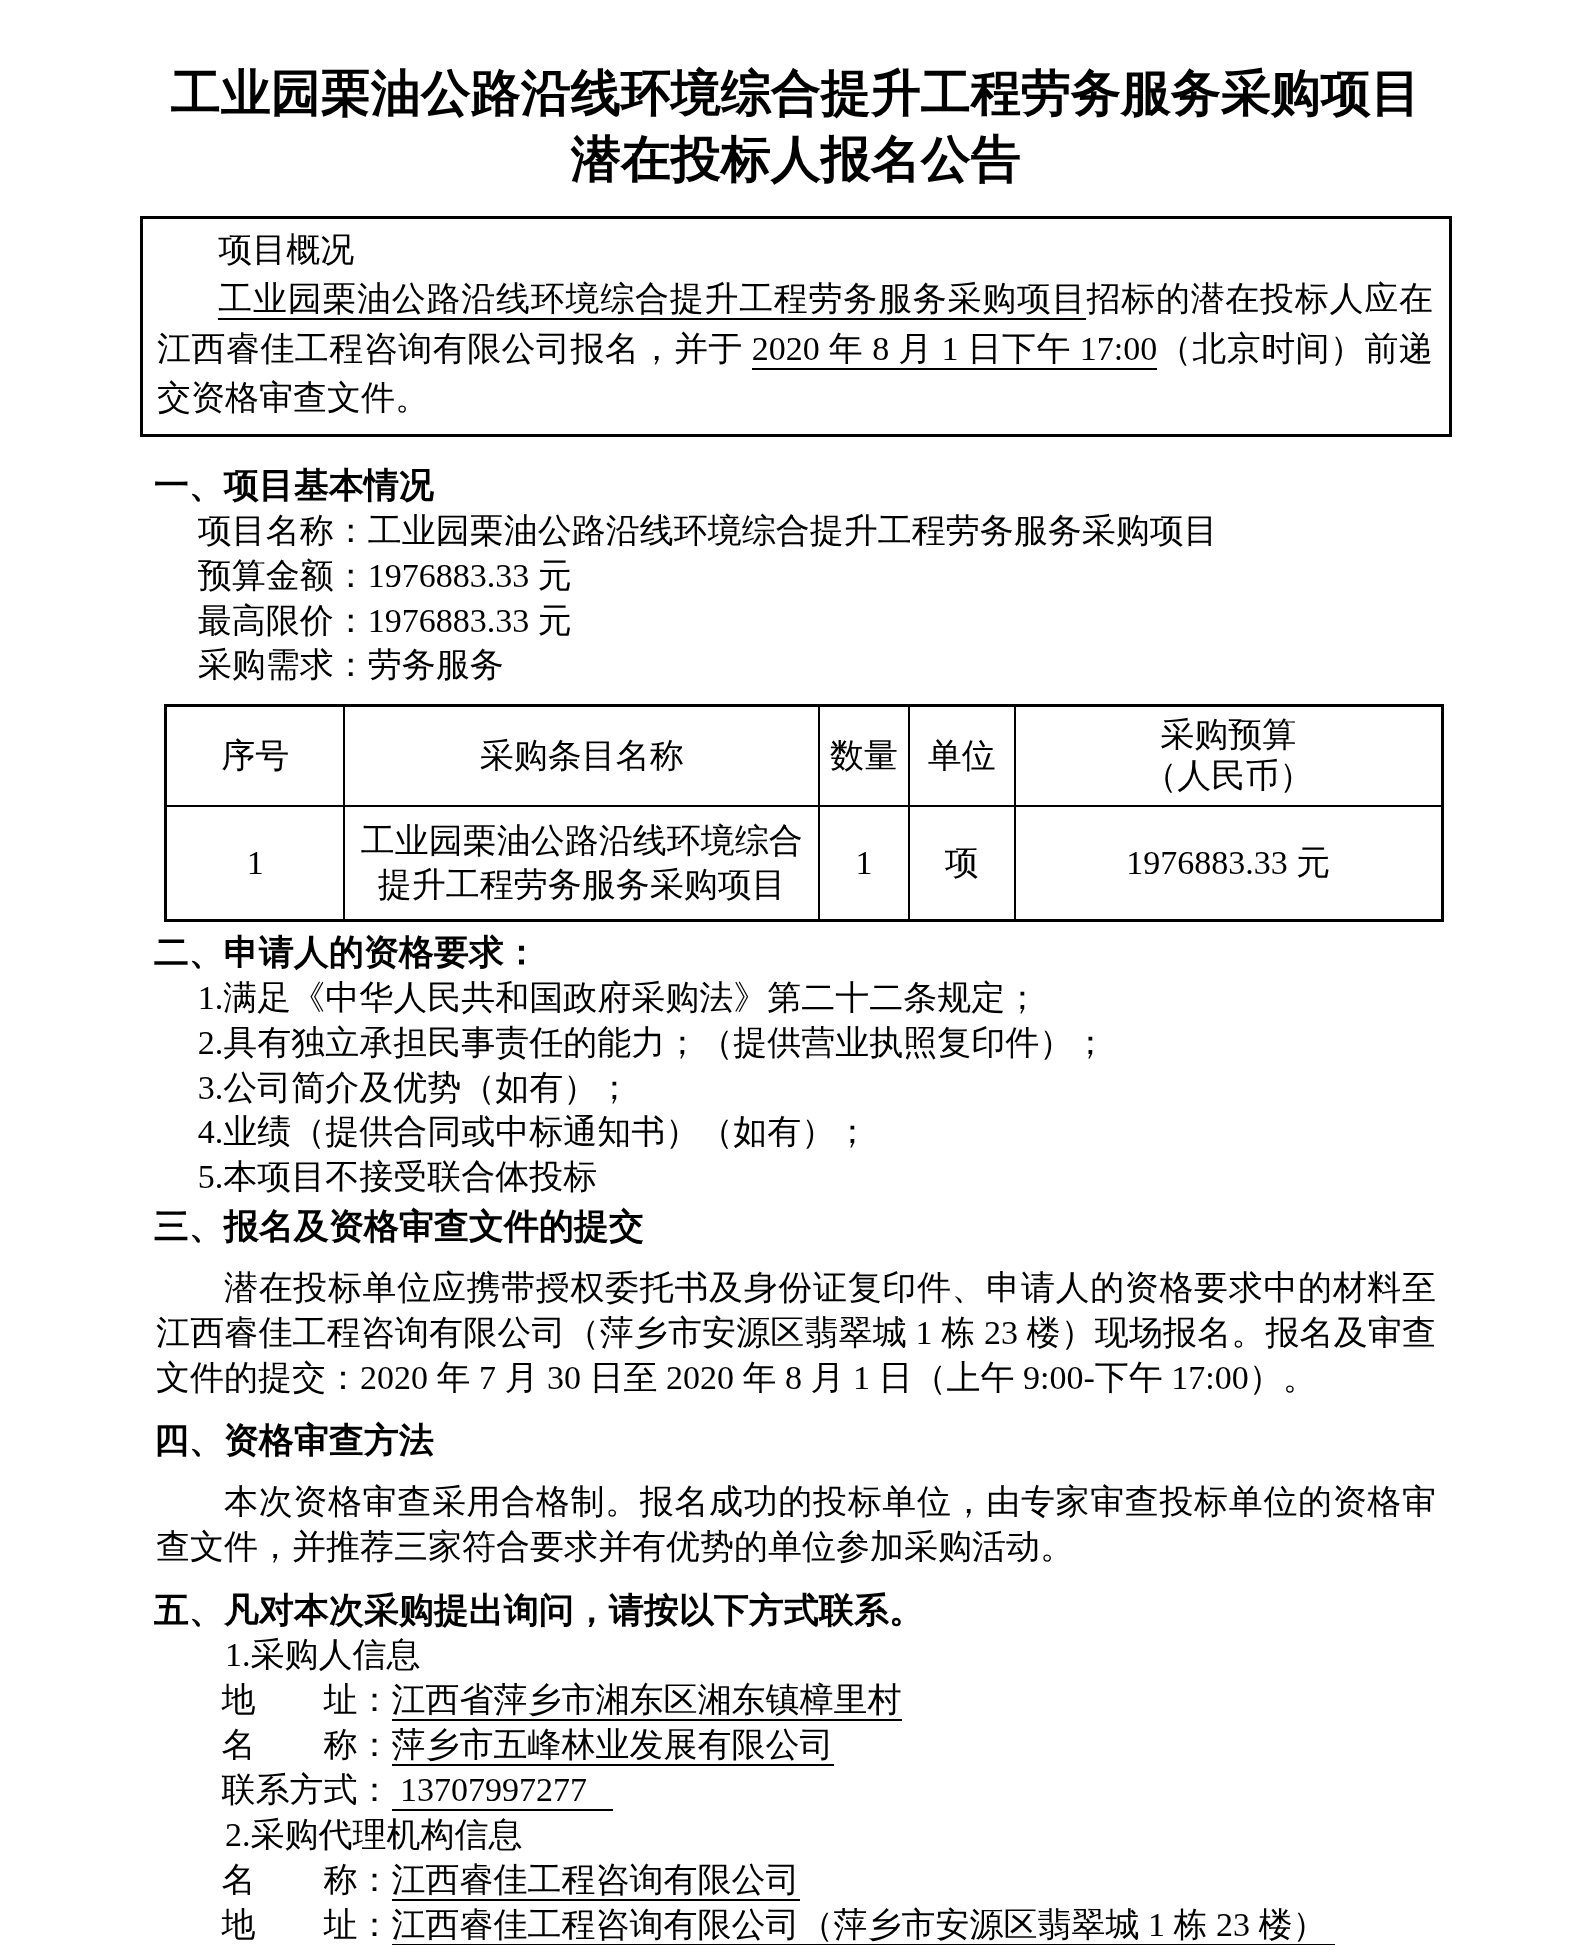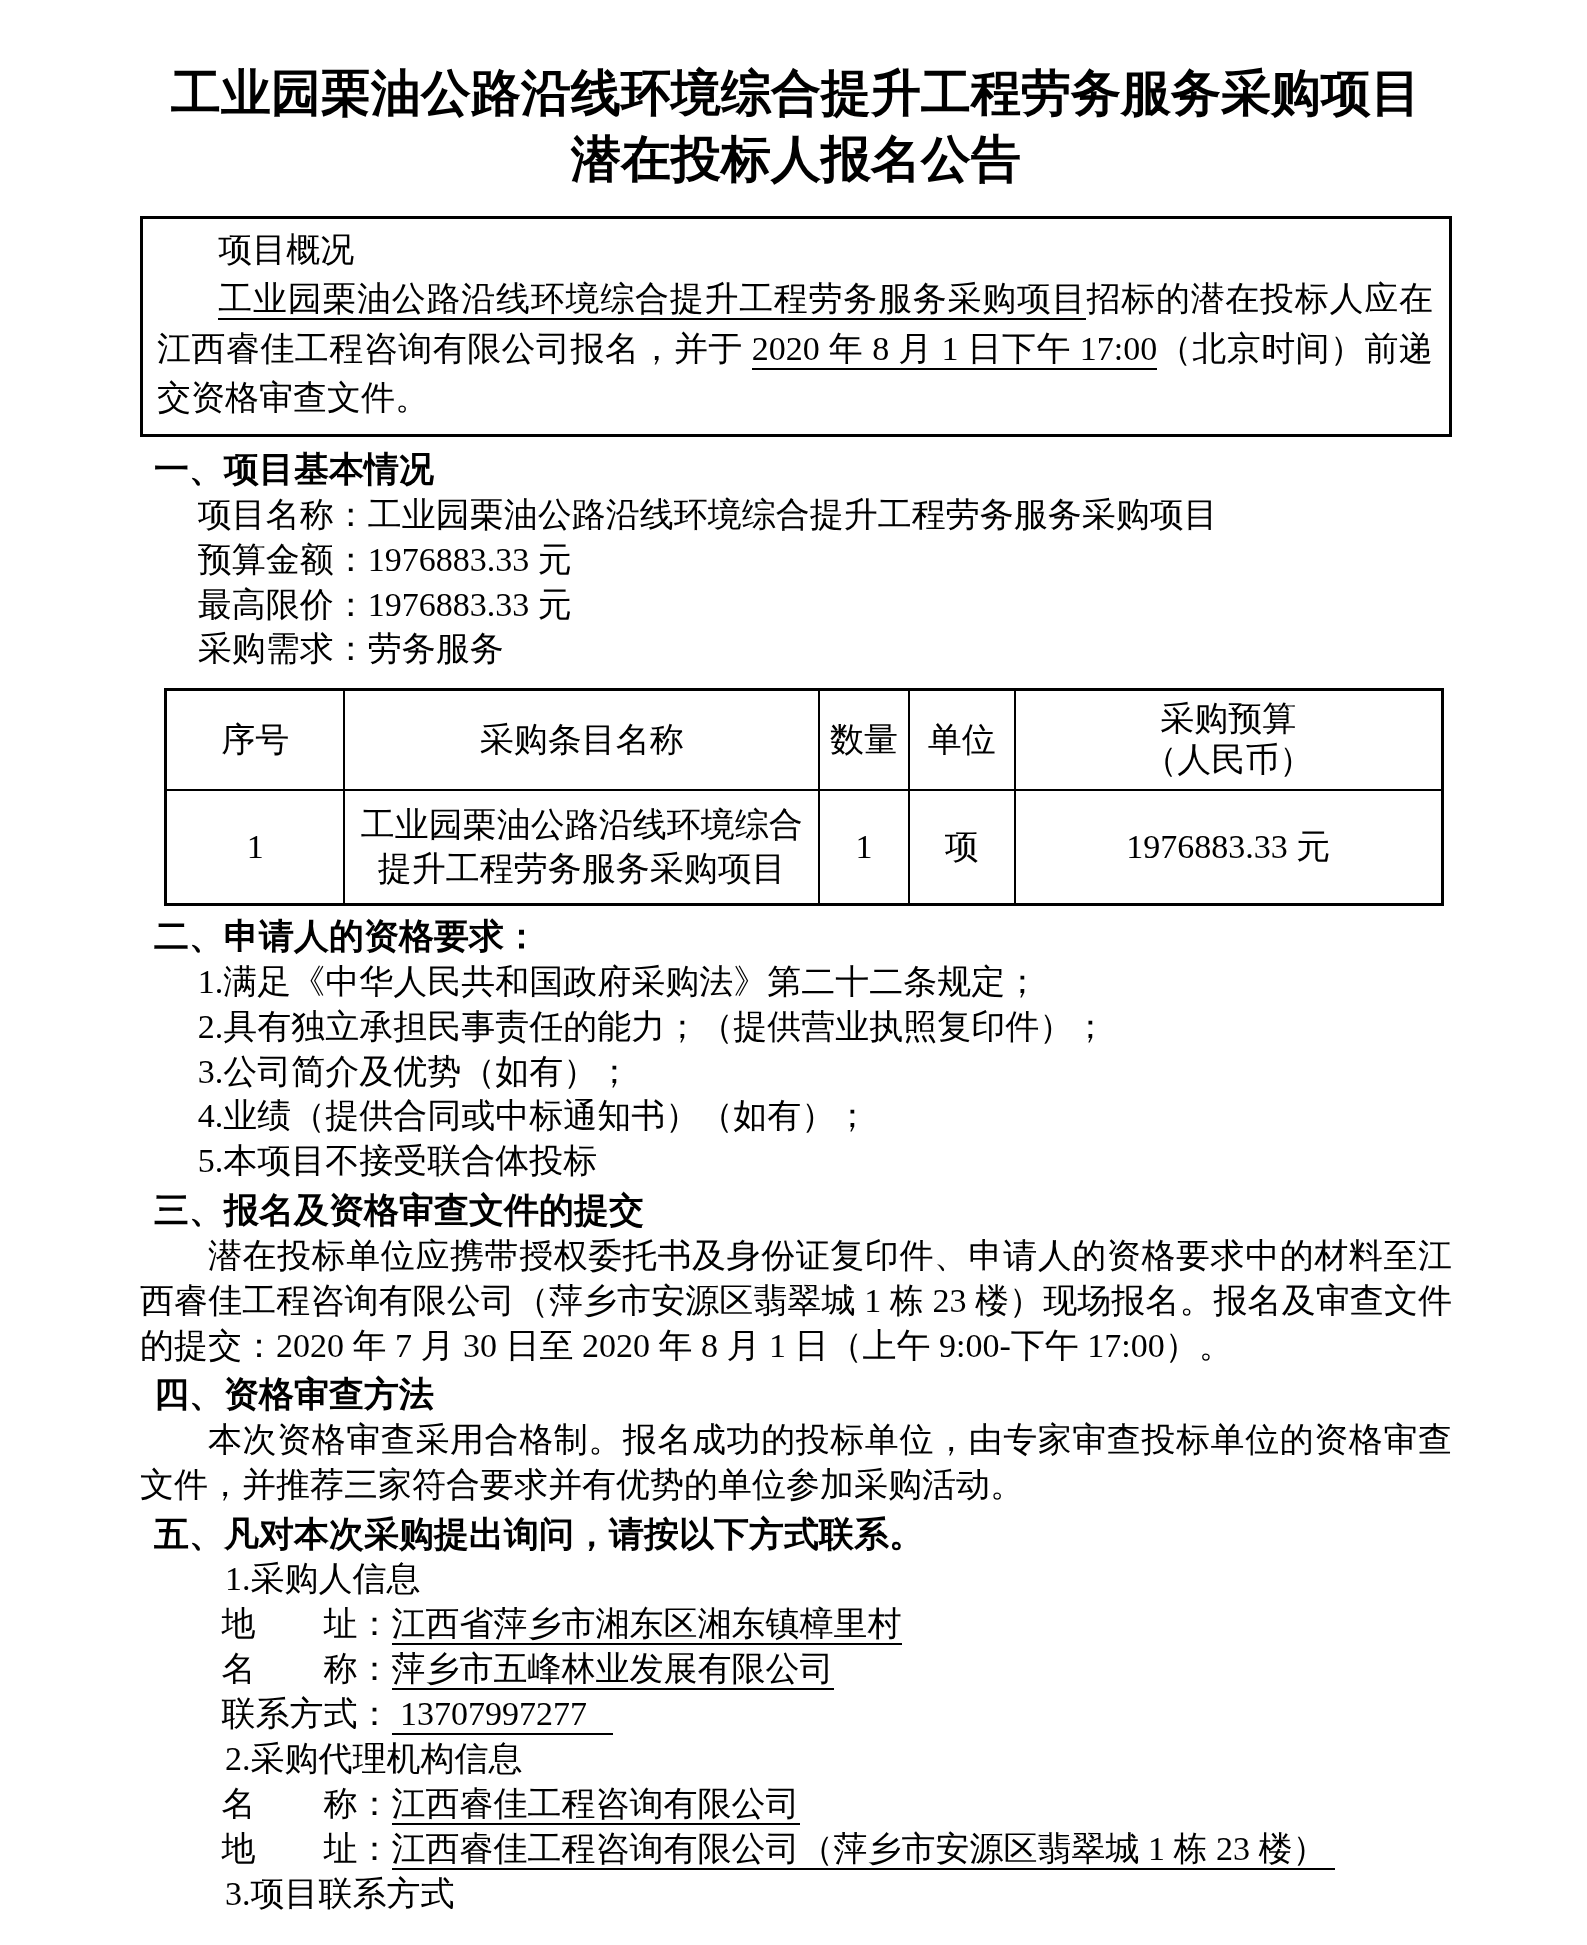--- a/index.html
+++ b/index.html
@@ -10,36 +10,36 @@
     font-family:"Liberation Serif","DejaVu Serif",serif;
     font-size:34px; line-height:1.32;
   }
   .doc-title {
     margin:0; text-align:center; font-weight:bold;
     font-size:50px; line-height:1.32;
   }
   .doc-title .title-line { display:block; }
 
   .overview-box {
-    border:3px solid #000; margin:24px 0 8px;
+    border:3px solid #000; margin:24px 0 24px;
     padding:6px 16px 12px 14px;
   }
   .ov-label { margin:0; text-indent:1.8em; line-height:1.45; }
   .ov-para  { margin:0; text-indent:1.8em; line-height:1.45; text-align:justify; }
 
   .u { border-bottom:2px solid #000; padding-bottom:1px; }
   .u-pre { white-space:pre; }
 
   h2.sec {
     margin:2px 0 0; padding-left:14px;
     font-family:Liberation Sans, sans-serif;
     font-weight:bold; font-size:35px; line-height:1.36;
   }
   .line1 { margin:0; padding-left:1.7em; }
-  .para  { margin:0; text-indent:2em; text-align:justify; }
+  .para  { margin:16px; text-indent:2em; text-align:justify; }
 
   table.tbl {
     width:calc(100% - 32px); margin:16px 0 6px 24px;
     border-collapse:collapse; border:3px solid #000;
     text-align:center;
   }
   table.tbl th, table.tbl td {
     border:2px solid #000; font-weight:normal;
   }
   table.tbl th { line-height:1.2; padding:8px 6px; white-space:pre-line; }

